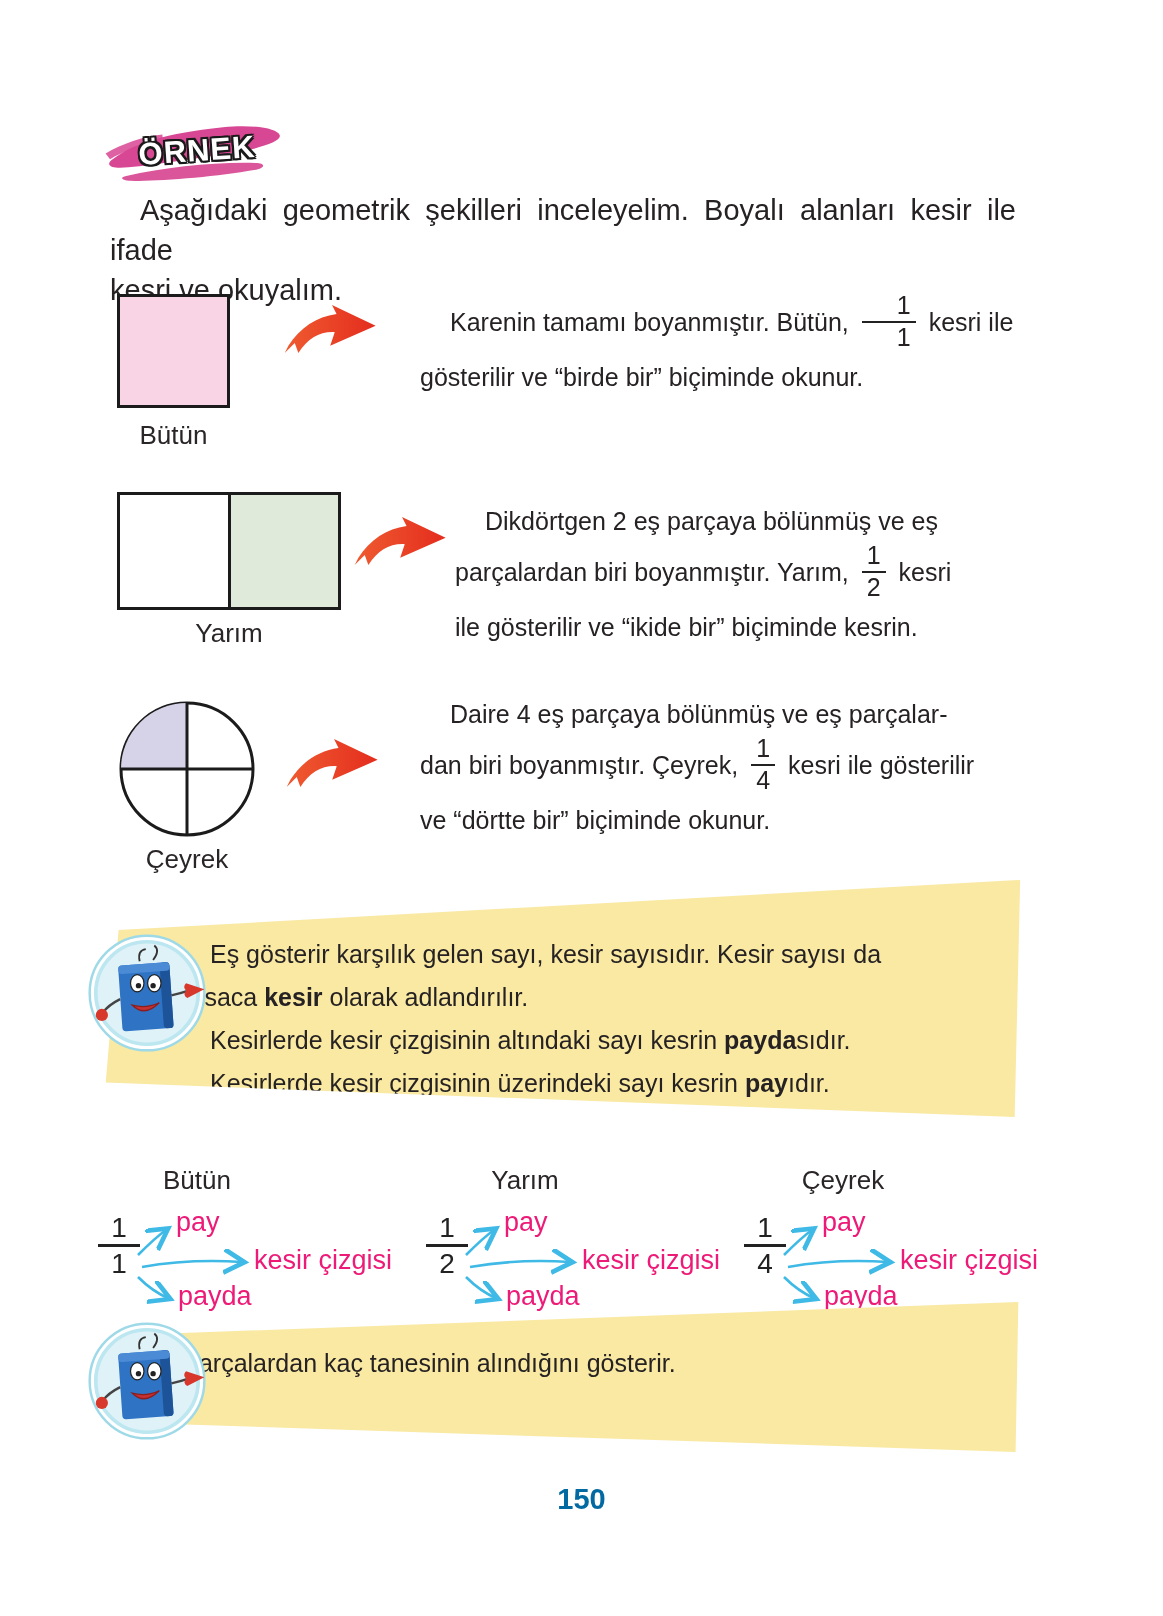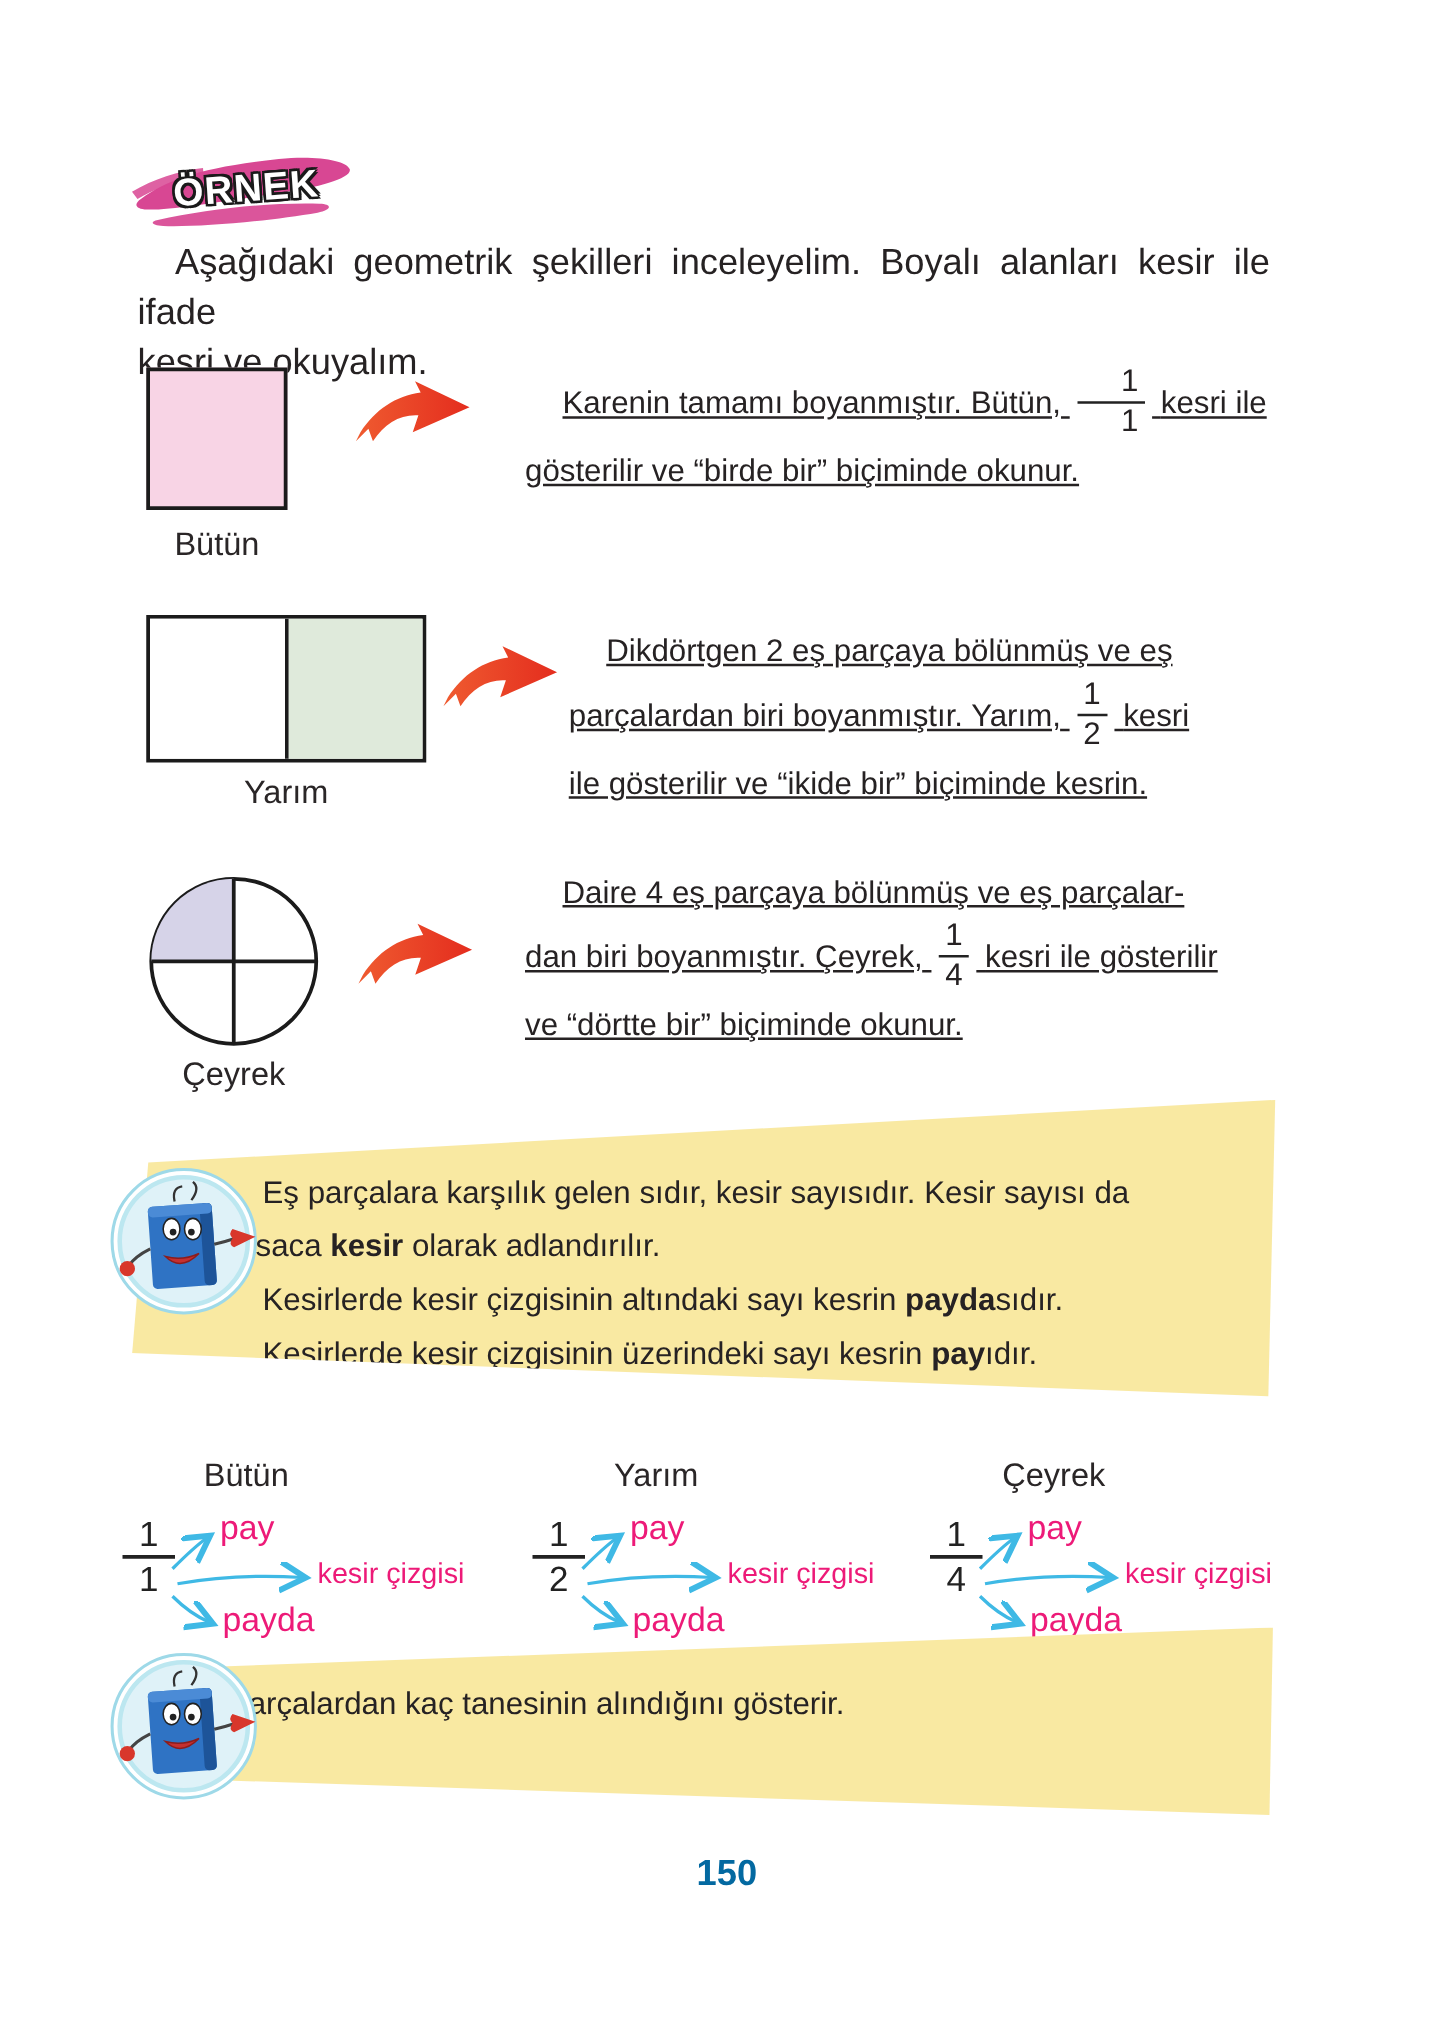--- a/index.html
+++ b/index.html
@@ -25,21 +25,21 @@
   .rect-shape{position:absolute;left:117px;top:492px;width:218px;height:112px;
     border:3px solid #1b1b1b;display:flex;}
   .rect-shape .h1{flex:1;background:#ffffff;border-right:3px solid #1b1b1b;}
   .rect-shape .h2{flex:1;background:#dfeadb;}
   .circ-shape{position:absolute;left:116px;top:698px;width:142px;height:142px;}
   .red-arrow{position:absolute;width:100px;height:64px;}
   .ra0{left:282px;top:302px;}
   .ra1{left:352px;top:514px;}
   .ra2{left:284px;top:736px;}
 
-  .ex-text{position:absolute;font-size:25px;text-decoration:underline;}
+  .ex-text{position:absolute;font-size:25px;}
   .ex-text .ex-line{line-height:48px;white-space:nowrap;}
   .ex-text .ind{text-indent:30px;}
   .et0{left:420px;top:295px;width:600px;}
   .et1{left:455px;top:497px;width:560px;}
   .et2{left:420px;top:690px;width:600px;}
 
   .frac{display:inline-block;vertical-align:middle;text-align:center;line-height:1.02;
     margin:0 6px;transform:translateY(-3px);}
   .frac .num{display:block;border-bottom:2.5px solid #222;padding:1px 5px 2px;}
   .frac .den{display:block;padding:2px 5px 0;}
@@ -63,21 +63,21 @@
   .fd-group{position:absolute;top:1135px;width:320px;height:185px;}
   .fd0{left:92px;} .fd1{left:420px;} .fd2{left:738px;}
   .fd-title{position:absolute;left:30px;top:30px;width:150px;text-align:center;
     font-size:26px;color:#2a2627;}
   .dfrac{position:absolute;left:6px;top:78px;width:42px;text-align:center;
     font-size:28px;line-height:1.05;color:#222;}
   .dfrac .num{display:block;border-bottom:3px solid #222;padding-bottom:2px;}
   .dfrac .den{display:block;padding-top:2px;}
   .pink{color:#ed1a78;}
   .fd-pay{position:absolute;left:84px;top:72px;font-size:27px;}
-  .fd-kc{position:absolute;left:162px;top:110px;font-size:23px;white-space:nowrap;}
+  .fd-kc{position:absolute;left:162px;top:110px;font-size:27px;white-space:nowrap;}
   .fd-payda{position:absolute;left:86px;top:146px;font-size:27px;}
   .fd-arrows{position:absolute;left:0;top:0;width:320px;height:185px;}
 
   .page-num{position:absolute;left:0;right:0;top:1483px;text-align:center;
     font-size:29px;font-weight:bold;color:#0369a1;}
 </style>
 </head>
 <body>
 
 <div class="page">
@@ -151,21 +151,21 @@
     <div class="ex-line">
       <span>dan biri boyanmıştır. Çeyrek,</span>
       <span class="frac"><span class="num">1</span><span class="den">4</span></span>
       <span>kesri ile gösterilir</span>
     </div>
     <div class="ex-line">ve “dörtte bir” biçiminde okunur.</div>
   </div>
 
   <div class="ybox ybox1">
     <div class="content">
-      <div class="iline ind">Eş parçalara karşılık gelen sıdır, kesir sayısıdır. Kesir sayısı da</div>
+      <div class="iline ind">Eş gösterir karşılık gelen sayı, kesir sayısıdır. Kesir sayısı da</div>
       <div class="iline">
         <span>kısaca </span><b>kesir</b><span> olarak adlandırılır.</span>
       </div>
       <div class="iline ind">
         <span>Kesirlerde kesir çizgisinin altındaki sayı kesrin </span><b>payda</b><span>sıdır.</span>
       </div>
       <div class="iline ind">
         <span>Kesirlerde kesir çizgisinin üzerindeki sayı kesrin </span><b>pay</b><span>ıdır.</span>
       </div>
     </div>

